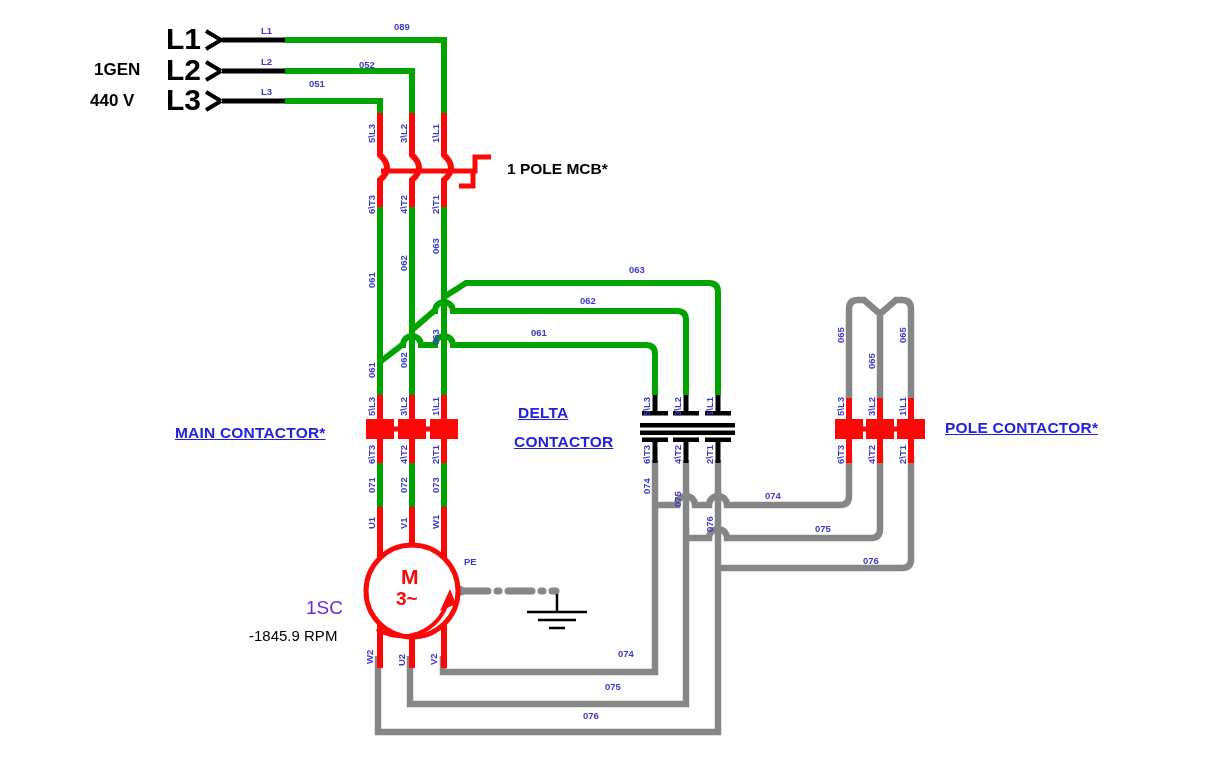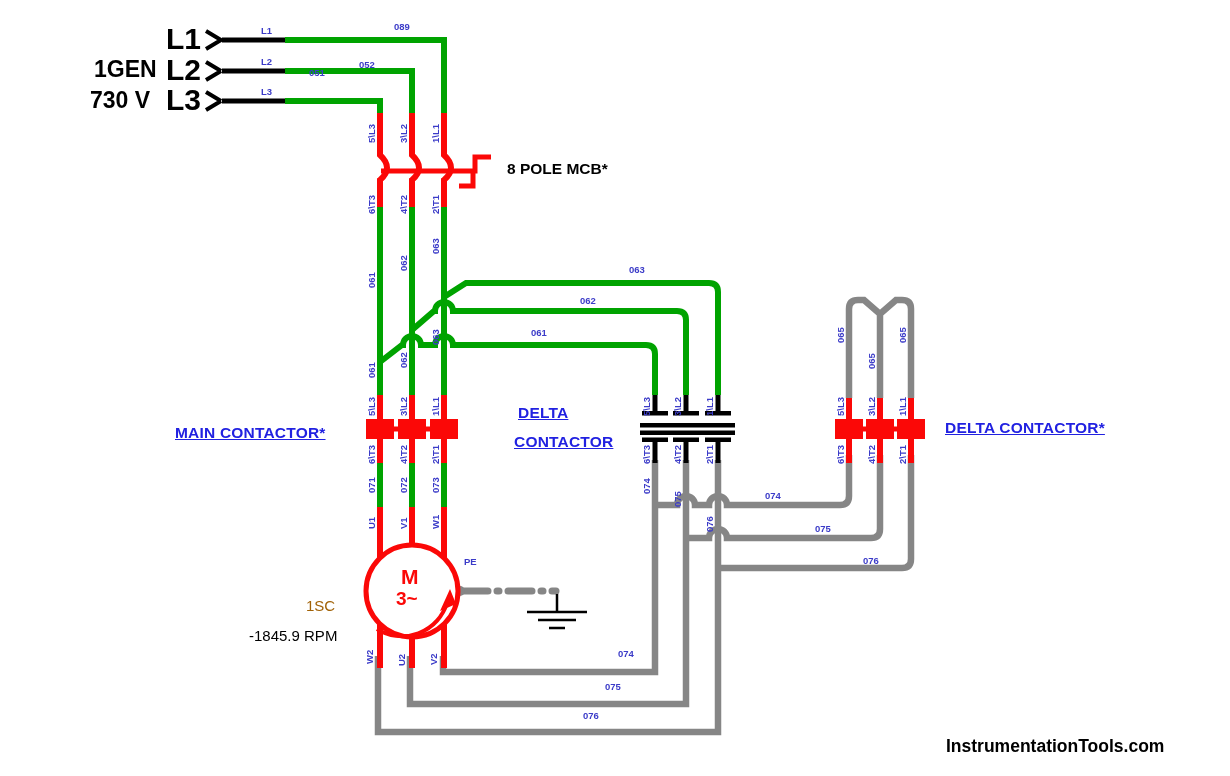--- a/index.html
+++ b/index.html
@@ -5,21 +5,21 @@
   html,body{margin:0;padding:0;background:#fff;}
   #stage{position:relative;width:1230px;height:776px;background:#fff;overflow:hidden;
          font-family:"Liberation Sans",sans-serif;}
   #stage svg{position:absolute;left:0;top:0;}
   .t{position:absolute;white-space:nowrap;}
   .lbl{font-weight:600;font-size:9.5px;color:#3b3bc8;line-height:12px;}
   .rot{transform:rotate(-90deg);transform-origin:0 100%;height:12px;display:inline-block;}
   .hdr{font-weight:bold;font-size:15.5px;color:#2121e1;text-decoration:underline;letter-spacing:.2px;}
   .blk{color:#000;font-weight:bold;}
   .big{font-size:30px;line-height:30px;}
-  .med{font-size:23px;line-height:19px;}
+  .med{font-size:17px;line-height:19px;}
   .mred{color:#fb0807;font-weight:bold;}
 </style>
 </head>
 <body>
 
 <div id="stage">
 
 <svg width="1230" height="776" viewBox="0 0 1230 776">
 
   <g stroke="#868686" stroke-width="6.5" fill="none">
@@ -80,30 +80,30 @@
 
   <circle cx="412" cy="591" r="46" fill="#ffffff" stroke="#fb0807" stroke-width="5"></circle>
   <path fill="none" stroke="#fb0807" stroke-width="4" d="M377,629 A47 47 0 0 0 447,603"></path>
   <polygon fill="#fb0807" points="450,589 440,611 456,604"></polygon>
 </svg>
 
   <span class="t blk big" style="left:166px;top:24px">L1</span>
   <span class="t blk big" style="left:166px;top:55px">L2</span>
   <span class="t blk big" style="left:166px;top:85px">L3</span>
   <span class="t blk med" style="left:94px;top:60px">1GEN</span>
-  <span class="t blk med" style="left:90px;top:91px">730 V</span>
+  <span class="t blk med" style="left:90px;top:91px">440 V</span>
 
   <span class="t lbl" style="left:261px;top:25px">L1</span>
   <span class="t lbl" style="left:394px;top:21px">089</span>
   <span class="t lbl" style="left:261px;top:56px">L2</span>
   <span class="t lbl" style="left:359px;top:59px">052</span>
   <span class="t lbl" style="left:261px;top:86px">L3</span>
-  <span class="t lbl" style="left:309px;top:67px">051</span>
+  <span class="t lbl" style="left:309px;top:78px">051</span>
 
-  <span class="t blk" style="left:507px;top:160px;font-size:15.5px">8 POLE MCB*</span>
+  <span class="t blk" style="left:507px;top:160px;font-size:15.5px">1 POLE MCB*</span>
   <span class="t lbl rot" style="left:378px;top:131px">5\L3</span>
   <span class="t lbl rot" style="left:410px;top:131px">3\L2</span>
   <span class="t lbl rot" style="left:442px;top:131px">1\L1</span>
   <span class="t lbl rot" style="left:378px;top:202px">6\T3</span>
   <span class="t lbl rot" style="left:410px;top:202px">4\T2</span>
   <span class="t lbl rot" style="left:442px;top:202px">2\T1</span>
 
   <span class="t lbl rot" style="left:378px;top:276px">061</span>
   <span class="t lbl rot" style="left:410px;top:259px">062</span>
   <span class="t lbl rot" style="left:442px;top:242px">063</span>
@@ -133,42 +133,41 @@
   <span class="t lbl rot" style="left:653px;top:404px">5\L3</span>
   <span class="t lbl rot" style="left:684px;top:404px">3\L2</span>
   <span class="t lbl rot" style="left:716px;top:404px">1\L1</span>
   <span class="t lbl rot" style="left:653px;top:452px">6\T3</span>
   <span class="t lbl rot" style="left:684px;top:452px">4\T2</span>
   <span class="t lbl rot" style="left:716px;top:452px">2\T1</span>
   <span class="t lbl rot" style="left:653px;top:482px">074</span>
   <span class="t lbl rot" style="left:684px;top:495px">075</span>
   <span class="t lbl rot" style="left:716px;top:520px">076</span>
 
-  <span class="t hdr" style="left:945px;top:419px">DELTA CONTACTOR*</span>
+  <span class="t hdr" style="left:945px;top:419px">POLE CONTACTOR*</span>
   <span class="t lbl rot" style="left:847px;top:331px">065</span>
   <span class="t lbl rot" style="left:878px;top:357px">065</span>
   <span class="t lbl rot" style="left:909px;top:331px">065</span>
   <span class="t lbl rot" style="left:847px;top:404px">5\L3</span>
   <span class="t lbl rot" style="left:878px;top:404px">3\L2</span>
   <span class="t lbl rot" style="left:909px;top:404px">1\L1</span>
   <span class="t lbl rot" style="left:847px;top:452px">6\T3</span>
   <span class="t lbl rot" style="left:878px;top:452px">4\T2</span>
   <span class="t lbl rot" style="left:909px;top:452px">2\T1</span>
   <span class="t lbl" style="left:765px;top:490px">074</span>
   <span class="t lbl" style="left:815px;top:523px">075</span>
   <span class="t lbl" style="left:863px;top:555px">076</span>
 
   <span class="t mred" style="left:401px;top:565px;font-size:21px">M</span>
   <span class="t mred" style="left:396px;top:588px;font-size:19px">3~</span>
   <span class="t lbl" style="left:464px;top:556px">PE</span>
-  <span class="t" style="left:306px;top:597px;font-size:15px;color:#a16207">1SC</span>
+  <span class="t" style="left:306px;top:597px;font-size:19px;color:#6d28d9">1SC</span>
   <span class="t" style="left:249px;top:627px;font-size:15px;color:#000">-1845.9 RPM</span>
   <span class="t lbl rot" style="left:376px;top:652px">W2</span>
   <span class="t lbl rot" style="left:408px;top:654px">U2</span>
   <span class="t lbl rot" style="left:440px;top:653px">V2</span>
 
   <span class="t lbl" style="left:618px;top:648px">074</span>
   <span class="t lbl" style="left:605px;top:681px">075</span>
   <span class="t lbl" style="left:583px;top:710px">076</span>
 
-  <span class="t blk" style="left:946px;top:736px;font-size:17.5px">InstrumentationTools.com</span>
 
 </div>
 
 </body></html>

